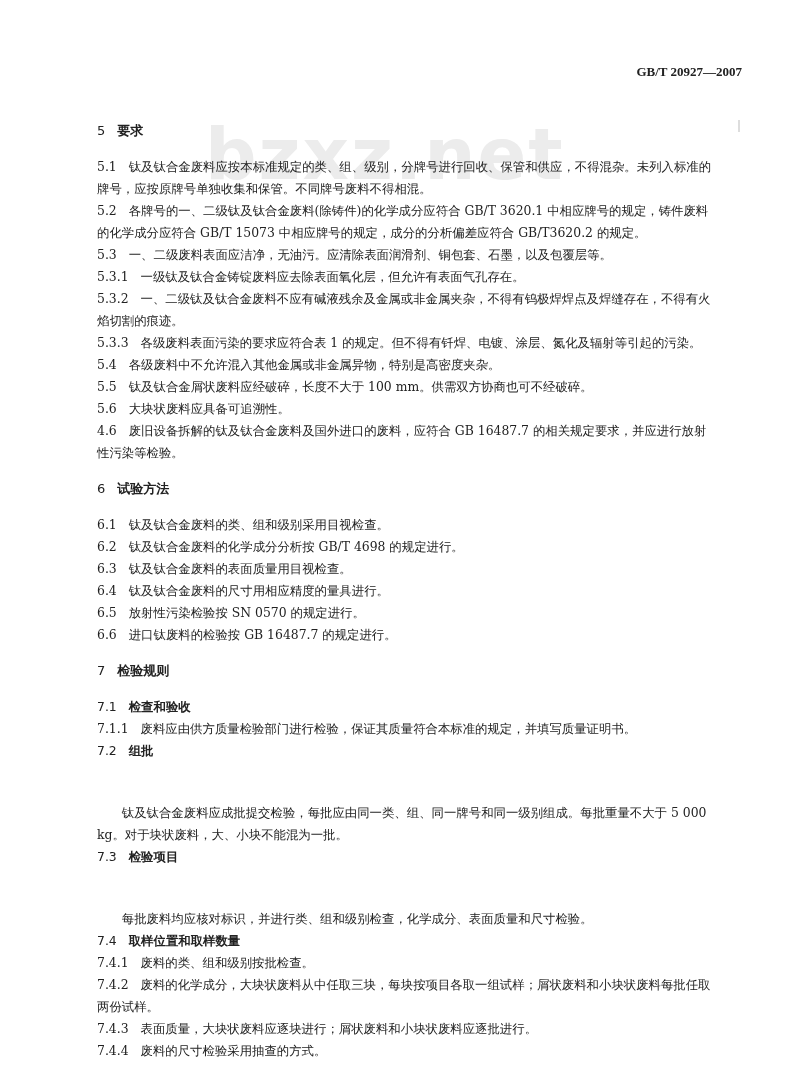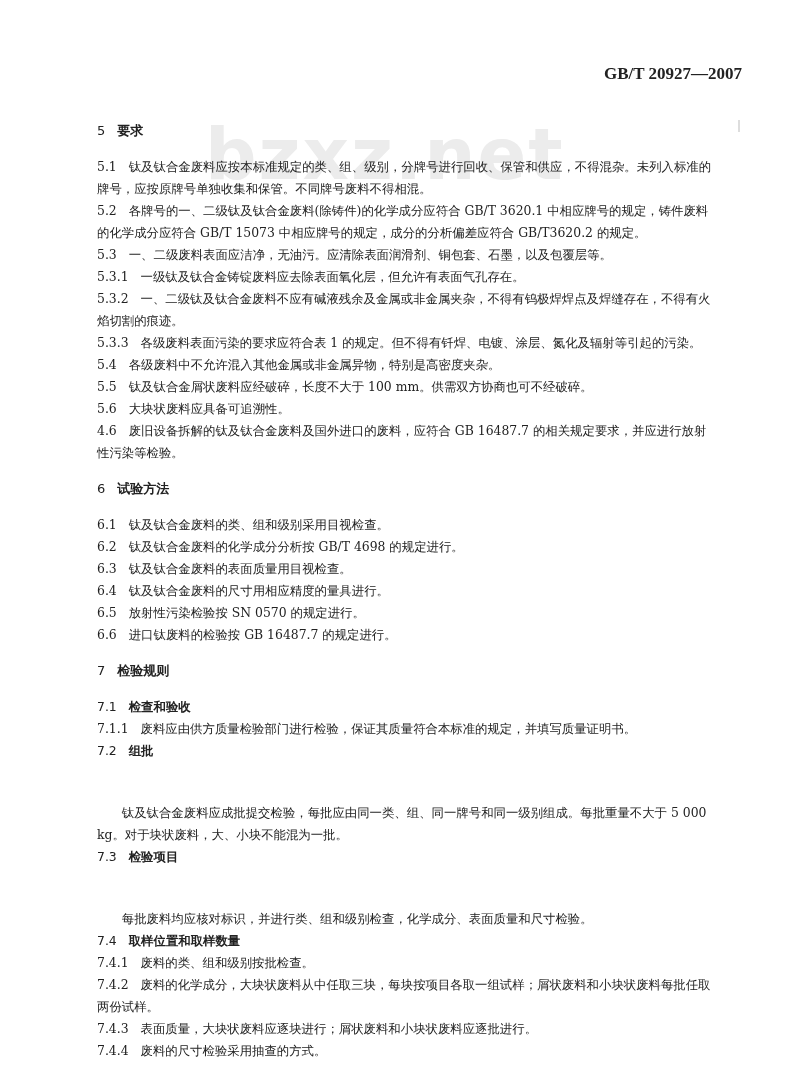--- a/index.html
+++ b/index.html
@@ -1,20 +1,20 @@
 <!DOCTYPE html>
 <html><head>
 <meta charset="utf-8">
 <style>
   html, body { margin: 0; padding: 0; background: #ffffff; }
   body { width: 800px; height: 1091px; position: relative; overflow: hidden;
          font-family: "DejaVu Serif", "Liberation Serif", serif; color: #222; }
   .watermark { position: absolute; left: 205px; top: 112px; font-family: "DejaVu Sans", sans-serif;
                font-weight: bold; font-size: 72px; color: #ececec; letter-spacing: 2px; z-index: 0; }
-  .header { position: absolute; right: 58px; top: 64px; font-weight: bold; font-size: 17px;
+  .header { position: absolute; right: 58px; top: 64px; font-weight: bold; font-size: 13px;
             font-family: "Liberation Serif", serif; z-index: 1; }
   .content { position: absolute; left: 97px; top: 120px; width: 620px; z-index: 1;
              font-size: 12.4px; line-height: 22px; }
   .h1 { font-weight: bold; font-size: 13px; font-family: "DejaVu Sans", sans-serif; }
   .h1 .num { margin-right: 12px; font-weight: normal; }
   .h2 { font-weight: bold; font-family: "DejaVu Sans", sans-serif; font-size: 12.4px; }
   .h2 .num { font-weight: normal; margin-right: 12px; }
   .p .num { margin-right: 12px; }
   .indent { text-indent: 2em; margin-top: 40px; }
   .gap-l { height: 14px; }

